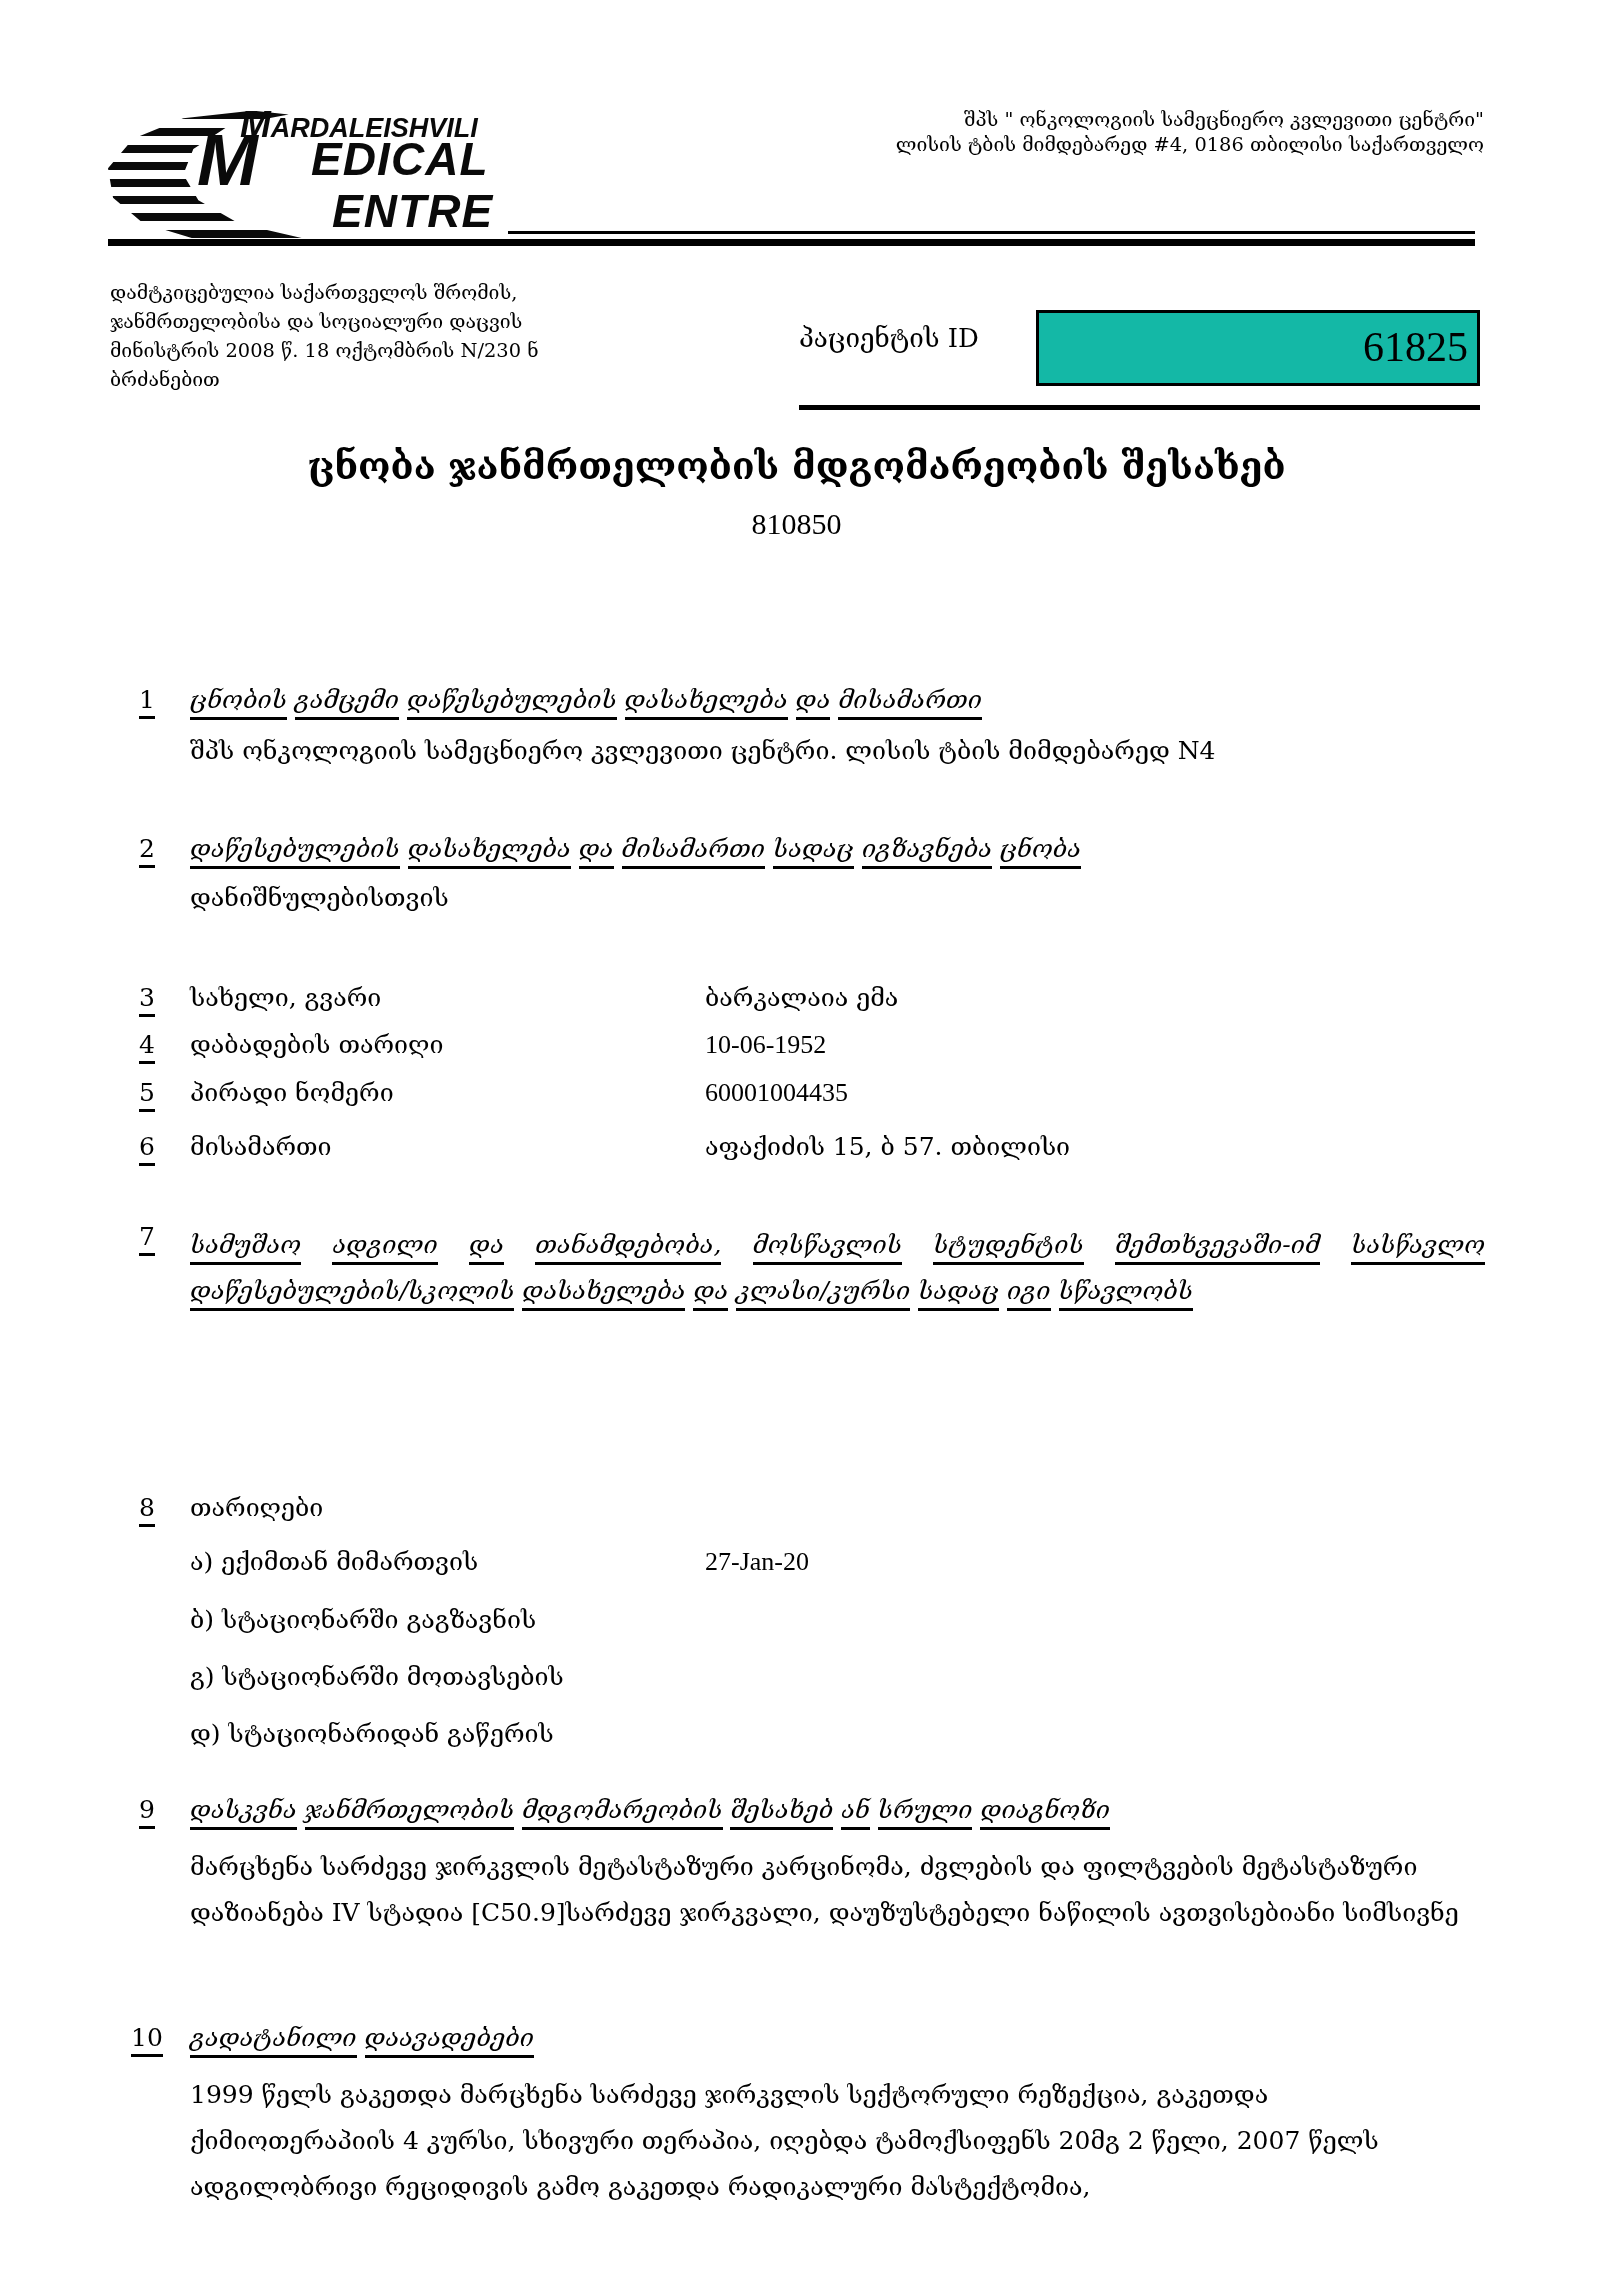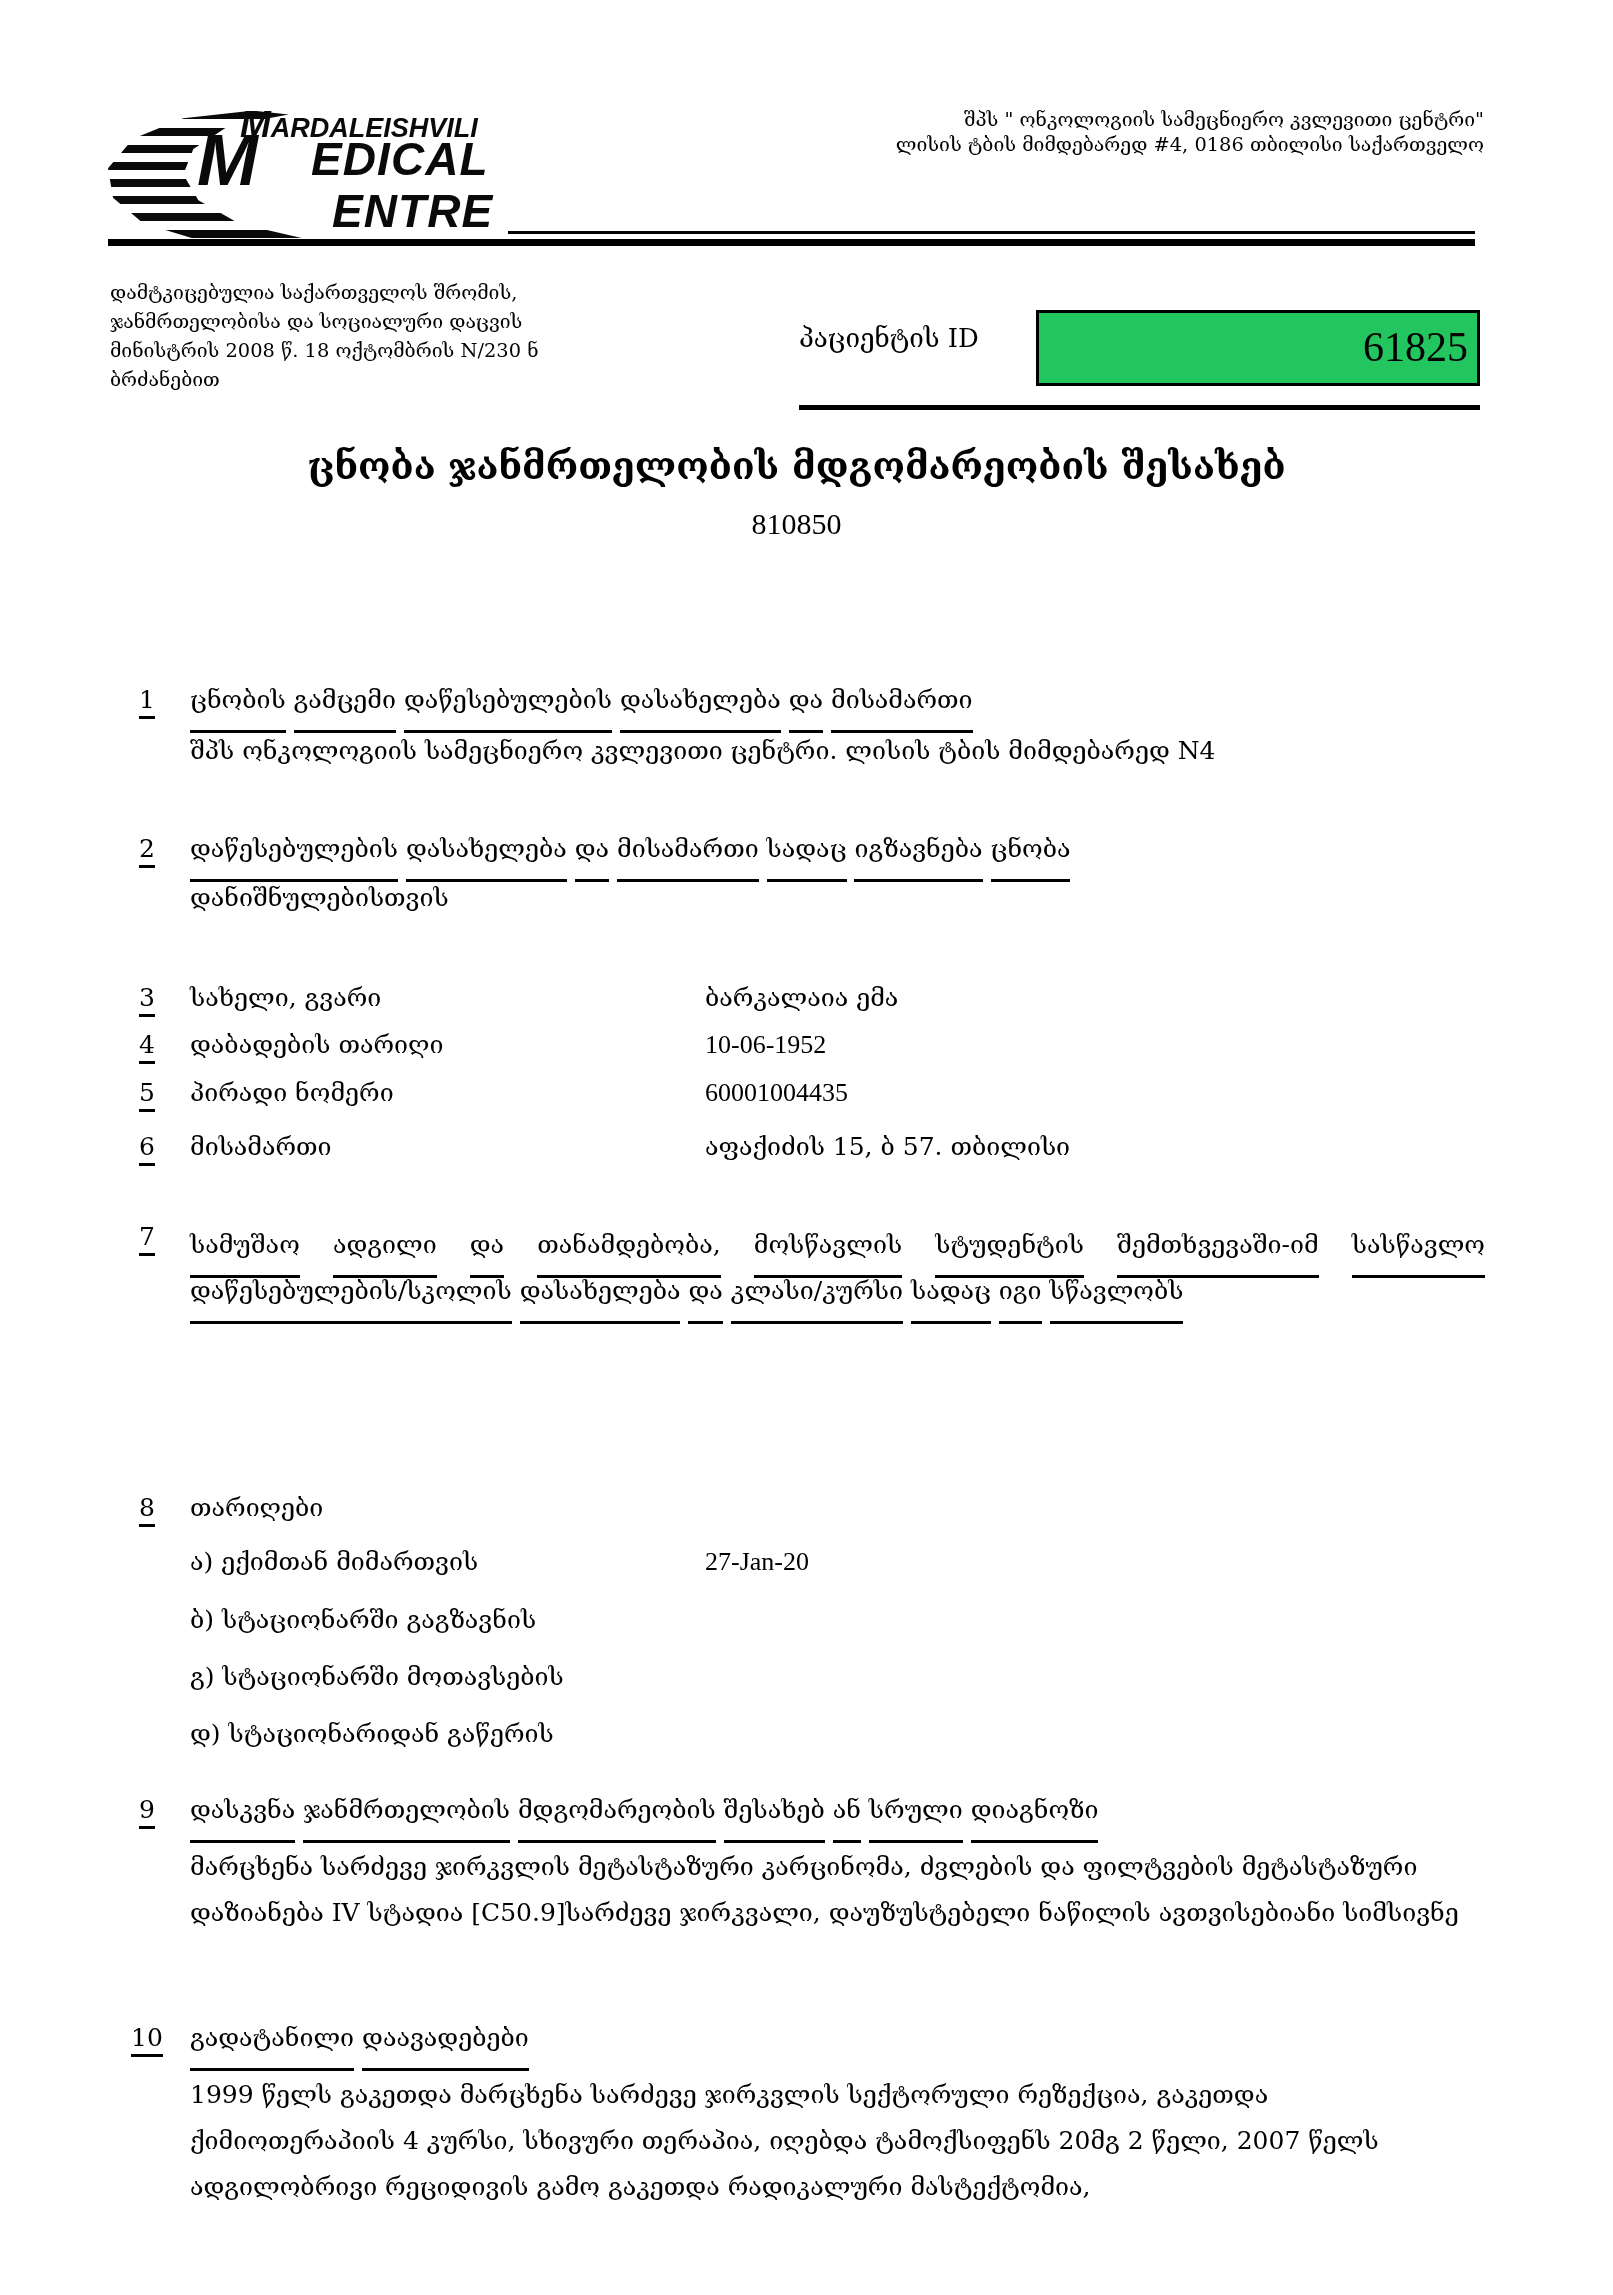--- a/index.html
+++ b/index.html
@@ -29,37 +29,37 @@
   .org-l2{font-family:"Liberation Serif","DejaVu Serif",serif;font-size:26px;letter-spacing:0.6px;margin-bottom:5.7px;}
   .org-l3{font-size:19.4px;margin-bottom:2.3px;}
   .org-l4{font-size:19.4px;margin-bottom:2.3px;}
   .org-l5{font-size:18px;}
   
   #approval{left:110px;top:278px;width:451px;font-size:19.4px;line-height:1.5;}
   
   #patient-label{left:799px;top:323px;font-size:26px;}
   #patient-box{
     left:1036px;top:310px;width:444px;height:76px;box-sizing:border-box;
-    background:#22c55e;border:3.4px solid #000;
+    background:#14b8a6;border:3.4px solid #000;
     text-align:right;font-size:42px;line-height:68px;padding-right:9px;
     font-family:"Liberation Serif","DejaVu Serif",serif;
   }
   #patient-divider{left:799px;top:405px;width:681px;height:4.6px;background:#000;}
   
   #title-block{left:108px;top:444px;width:1377px;text-align:center;}
   .doc-title{font-size:37px;font-weight:bold;margin-bottom:19.4px;}
   .doc-subtitle{font-size:26px;margin-bottom:34px;}
   .doc-number{font-size:30px;font-family:"Liberation Serif","DejaVu Serif",serif;}
   
   .sec{position:absolute;left:0;width:1614px;font-size:25px;}
   .ncell{position:absolute;left:127px;width:40px;text-align:center;}
   .numline{display:inline-block;border-bottom:3.4px solid #000;padding-bottom:2.3px;}
   .ccol{position:absolute;left:190px;width:1295px;}
   .ccol.narrow{width:1278px;}
-  .uw-w{border-bottom:3.4px solid #000;padding-bottom:16px;}
+  .uw-w{border-bottom:3.4px solid #000;padding-bottom:3px;font-style:italic;}
   .justify{text-align:justify;}
   .para{line-height:46px;}
   .hline{line-height:46px;}
   .val{position:absolute;left:705px;white-space:nowrap;font-family:"Liberation Serif","DejaVu Serif",serif;font-size:26px;}
   .val-geo{font-family:"DejaVu Serif","DejaVu Sans",serif;font-size:25px;}
 </style>
 </head>
 <body>
 
 <div class="abs" id="logo">

